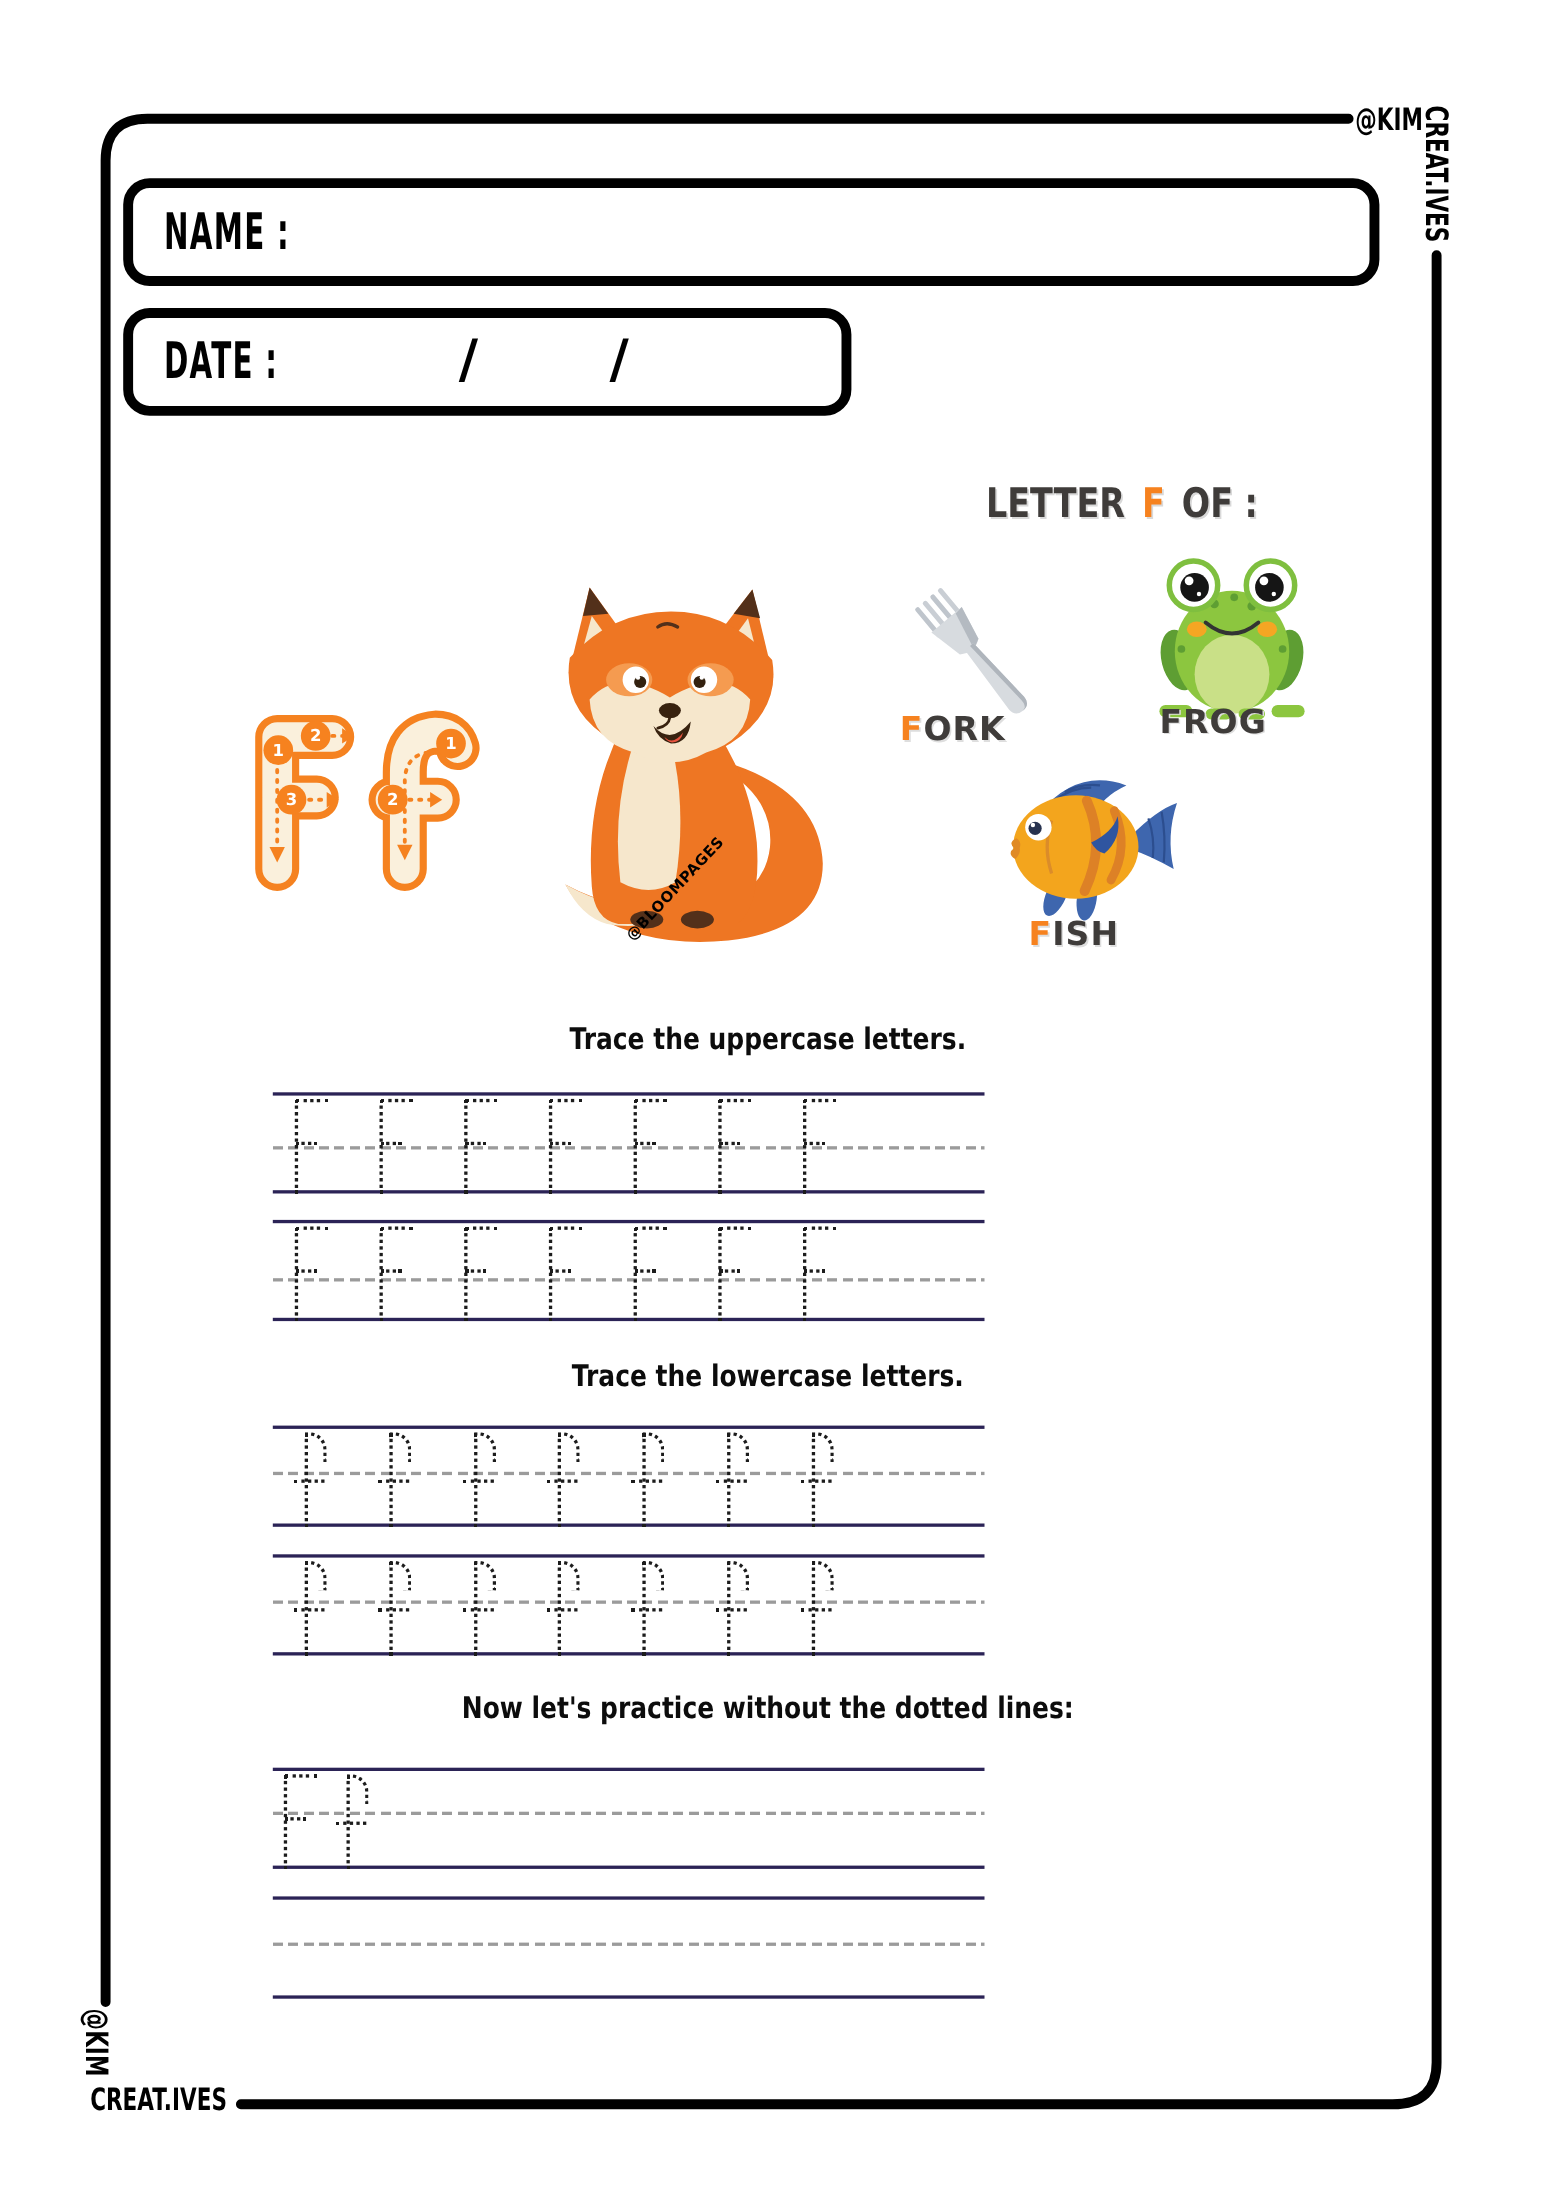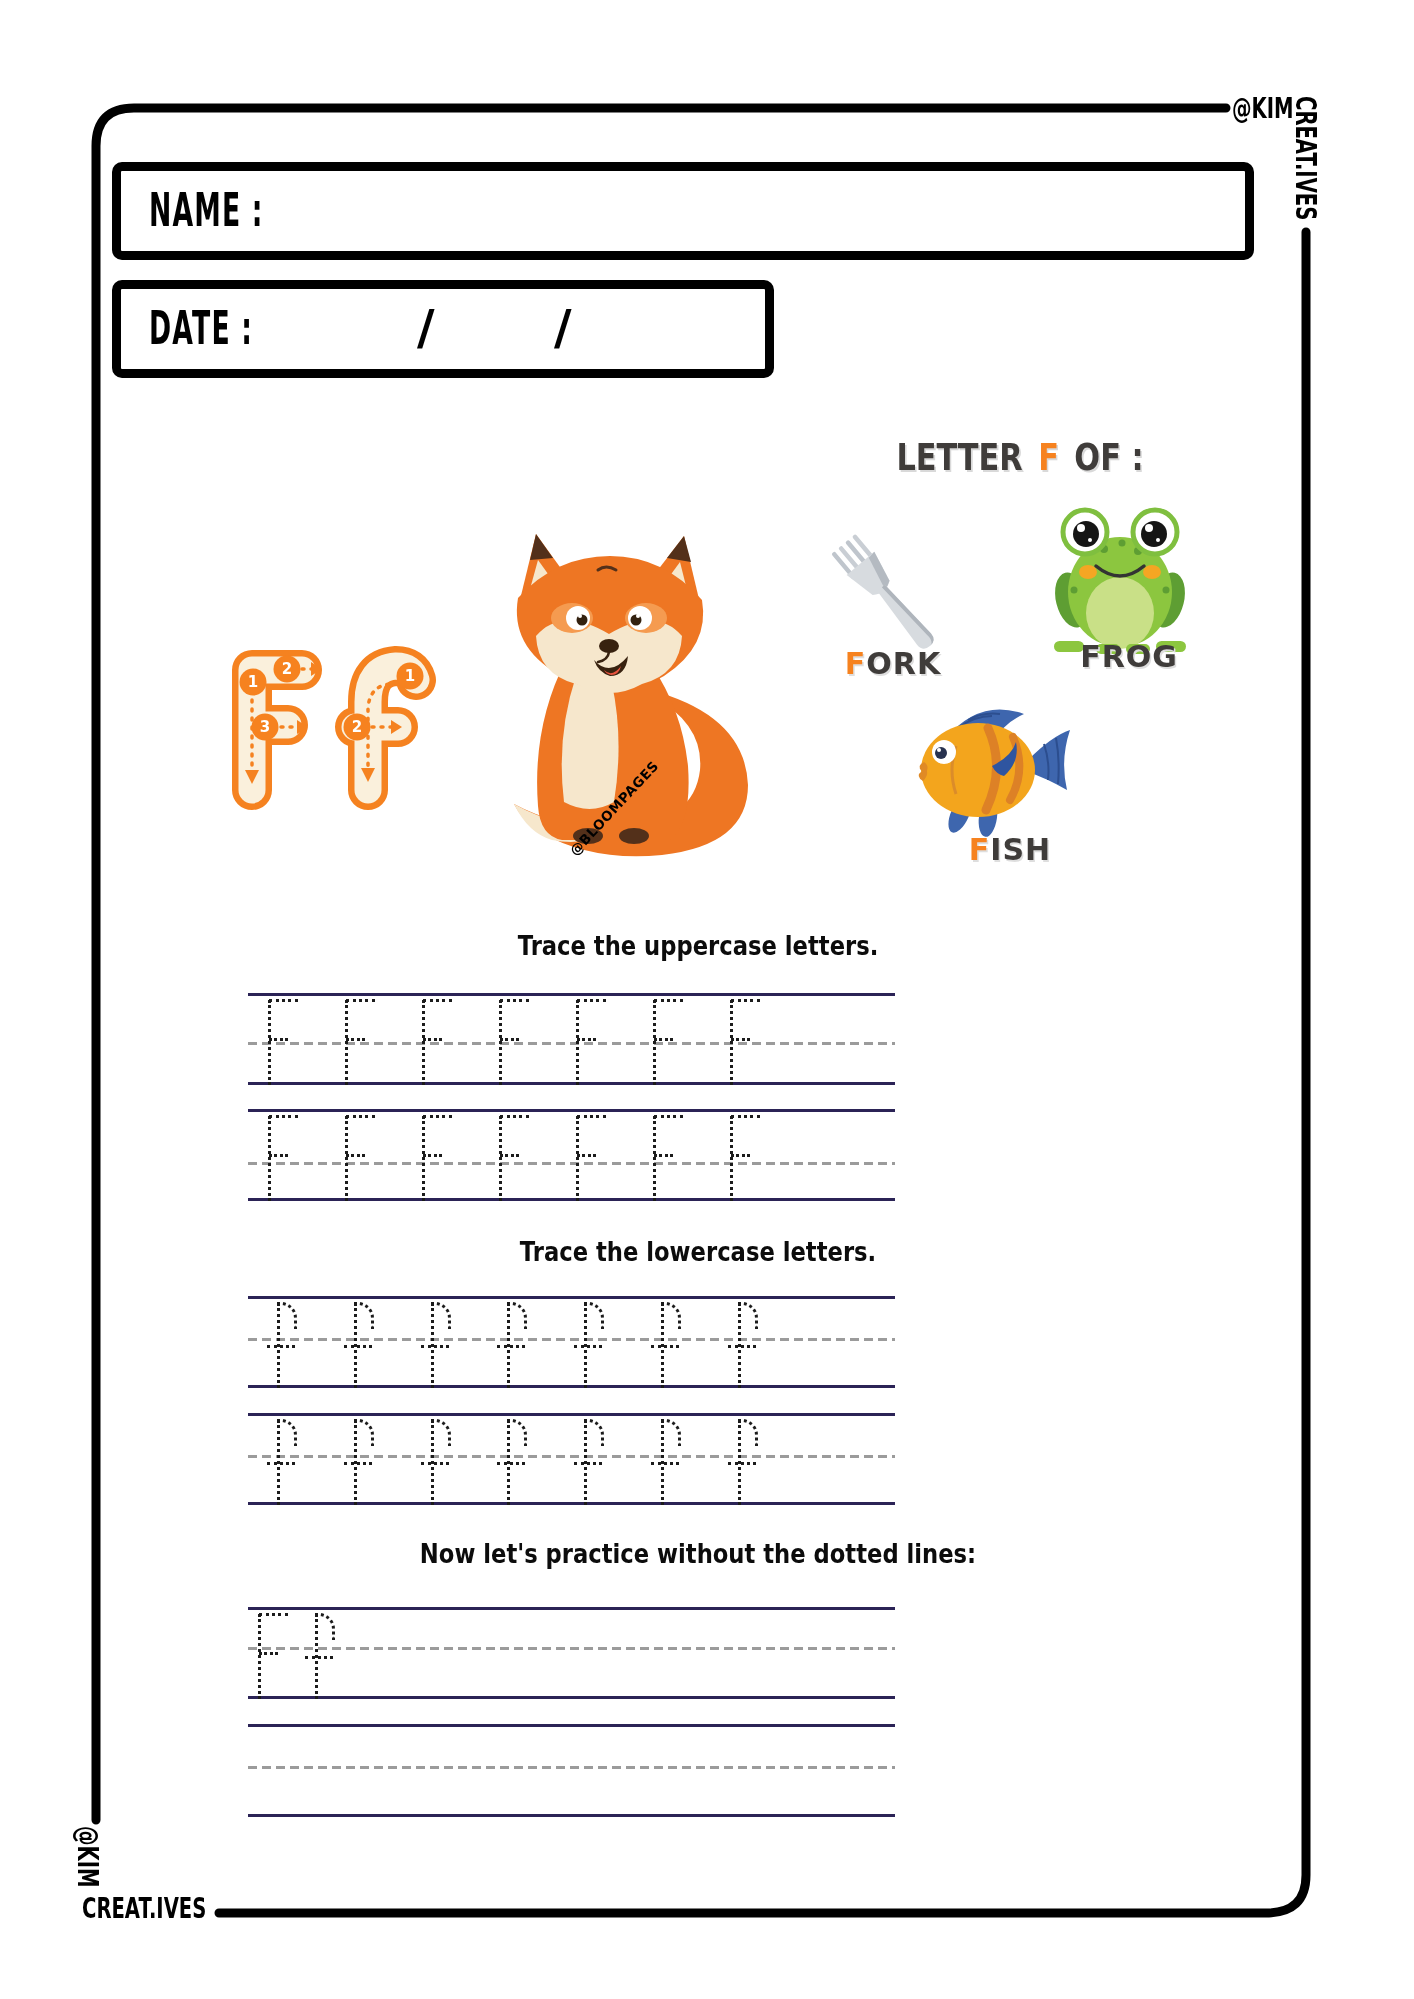--- a/index.html
+++ b/index.html
@@ -5,32 +5,32 @@
   html,body{margin:0;padding:0;background:#fff;}
   body{width:1414px;height:1999px;position:relative;font-family:"DejaVu Sans",sans-serif;overflow:hidden;}
   svg{position:absolute;display:block;}
 
   
   .brand{position:absolute;font-weight:bold;font-size:28px;color:#000;white-space:nowrap;letter-spacing:0px;}
   .cx{transform:scaleX(.7);transform-origin:0 50%;}
   .vert{transform:rotate(90deg) scaleX(.7);transform-origin:0 0;}
 
   
-  .hbox{position:absolute;border:9px solid #000;border-radius:10px;background:#fff;}
+  .hbox{position:absolute;border:9px solid #000;border-radius:24px;background:#fff;}
   .box-label{position:absolute;left:28px;top:50%;transform:translateY(-52%) scaleX(.58);transform-origin:0 50%;
     font-size:46px;font-weight:bold;color:#000;letter-spacing:2px;white-space:nowrap;}
   .slash{position:absolute;top:50%;transform:translateY(-54%);font-size:48px;font-weight:bold;color:#000;}
 
   
   .lesson-title{position:absolute;left:850px;top:436px;width:340px;text-align:center;font-size:37px;font-weight:bold;
     color:#3F3C3A;white-space:nowrap;text-shadow:2px 2px 0 #d9d9d9;transform:scaleX(.82);}
   .lesson-title .accent{color:#F6821F;padding:0 6px;}
 
   
-  .word{position:absolute;width:150px;text-align:center;font-size:30px;font-weight:bold;color:#3F3C3A;
+  .word{position:absolute;width:150px;text-align:left;font-size:30px;font-weight:bold;color:#3F3C3A;
     text-shadow:1.5px 1.5px 0 #dedede;letter-spacing:1px;}
   .w-first{color:#F6821F;}
   .w-first.dark{color:#3F3C3A;}
 
   .credit{position:absolute;left:572px;top:845px;font-size:13.5px;font-weight:bold;color:#000;letter-spacing:.5px;
     transform:rotate(-47deg);transform-origin:0 50%;white-space:nowrap;}
 
   
   .sec-head{position:absolute;left:248px;width:900px;text-align:center;font-size:27px;font-weight:bold;color:#0c0c0c;
     transform:scaleX(.84);white-space:nowrap;}

